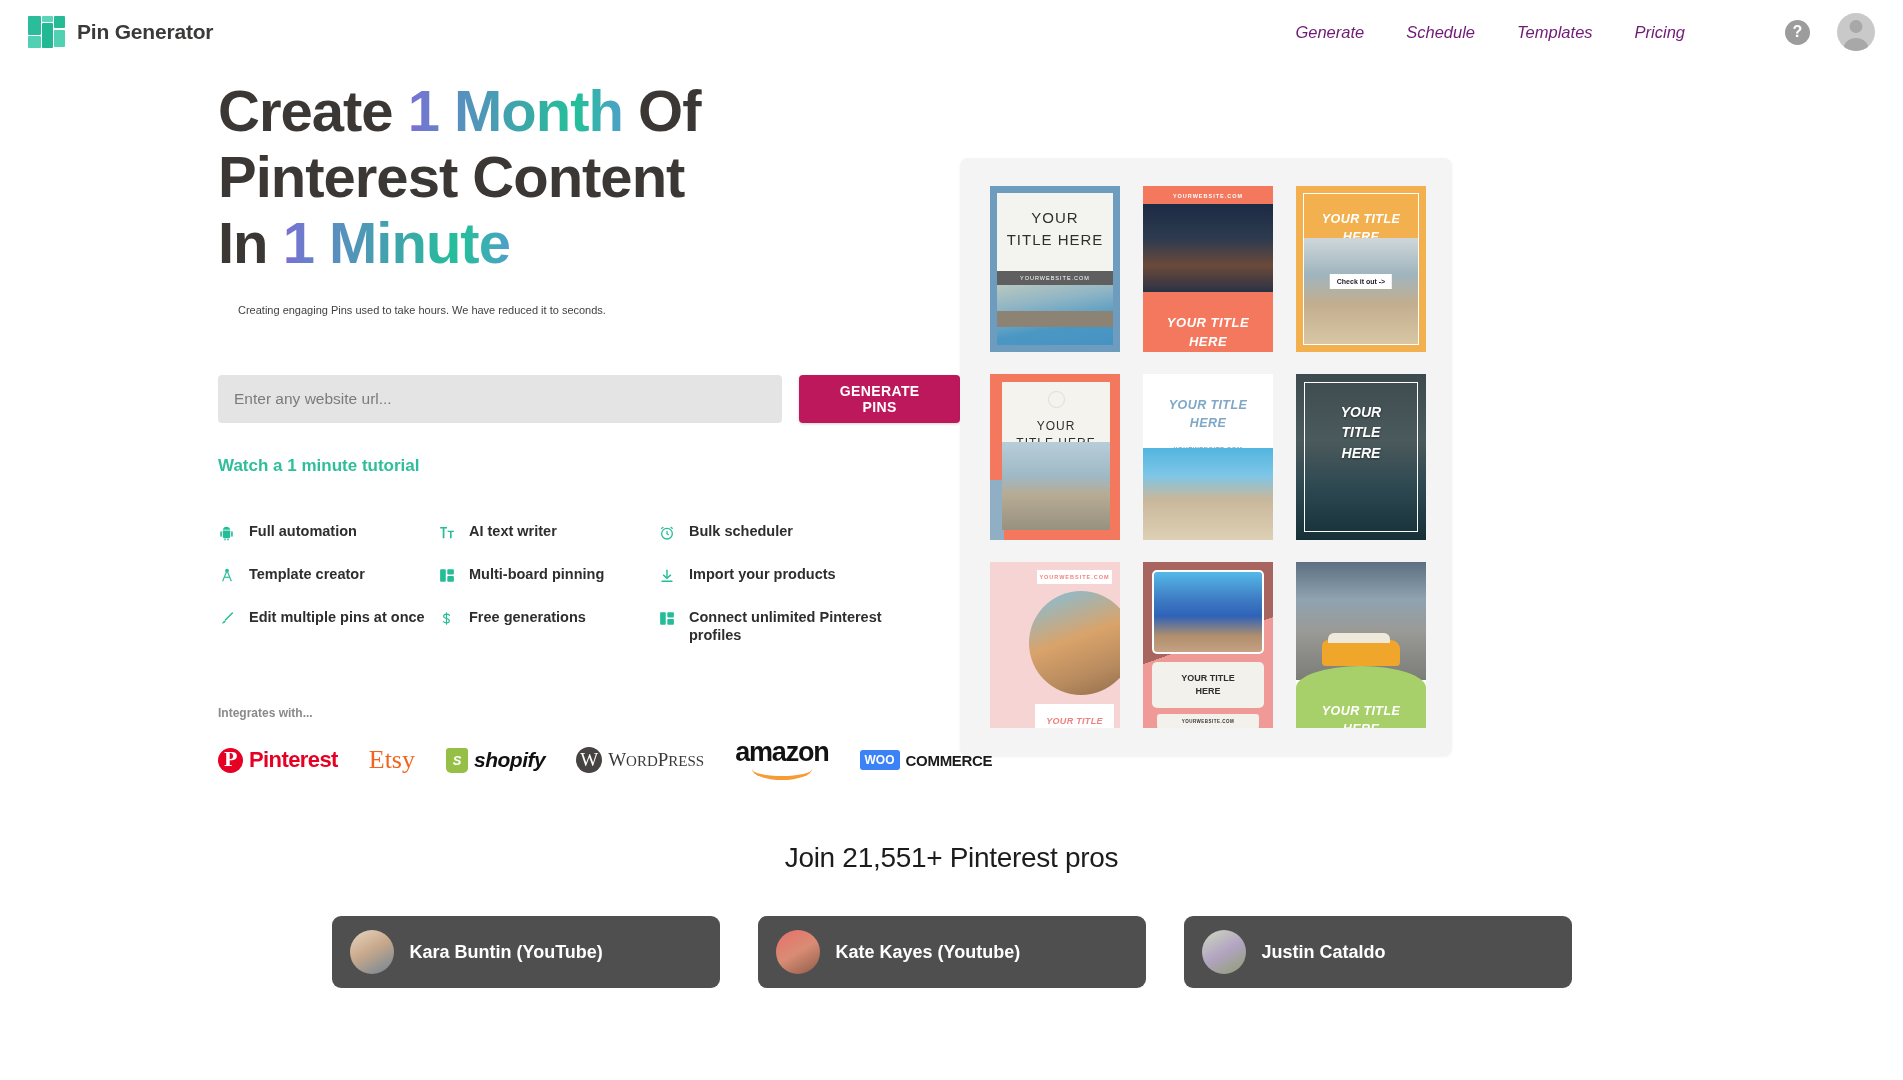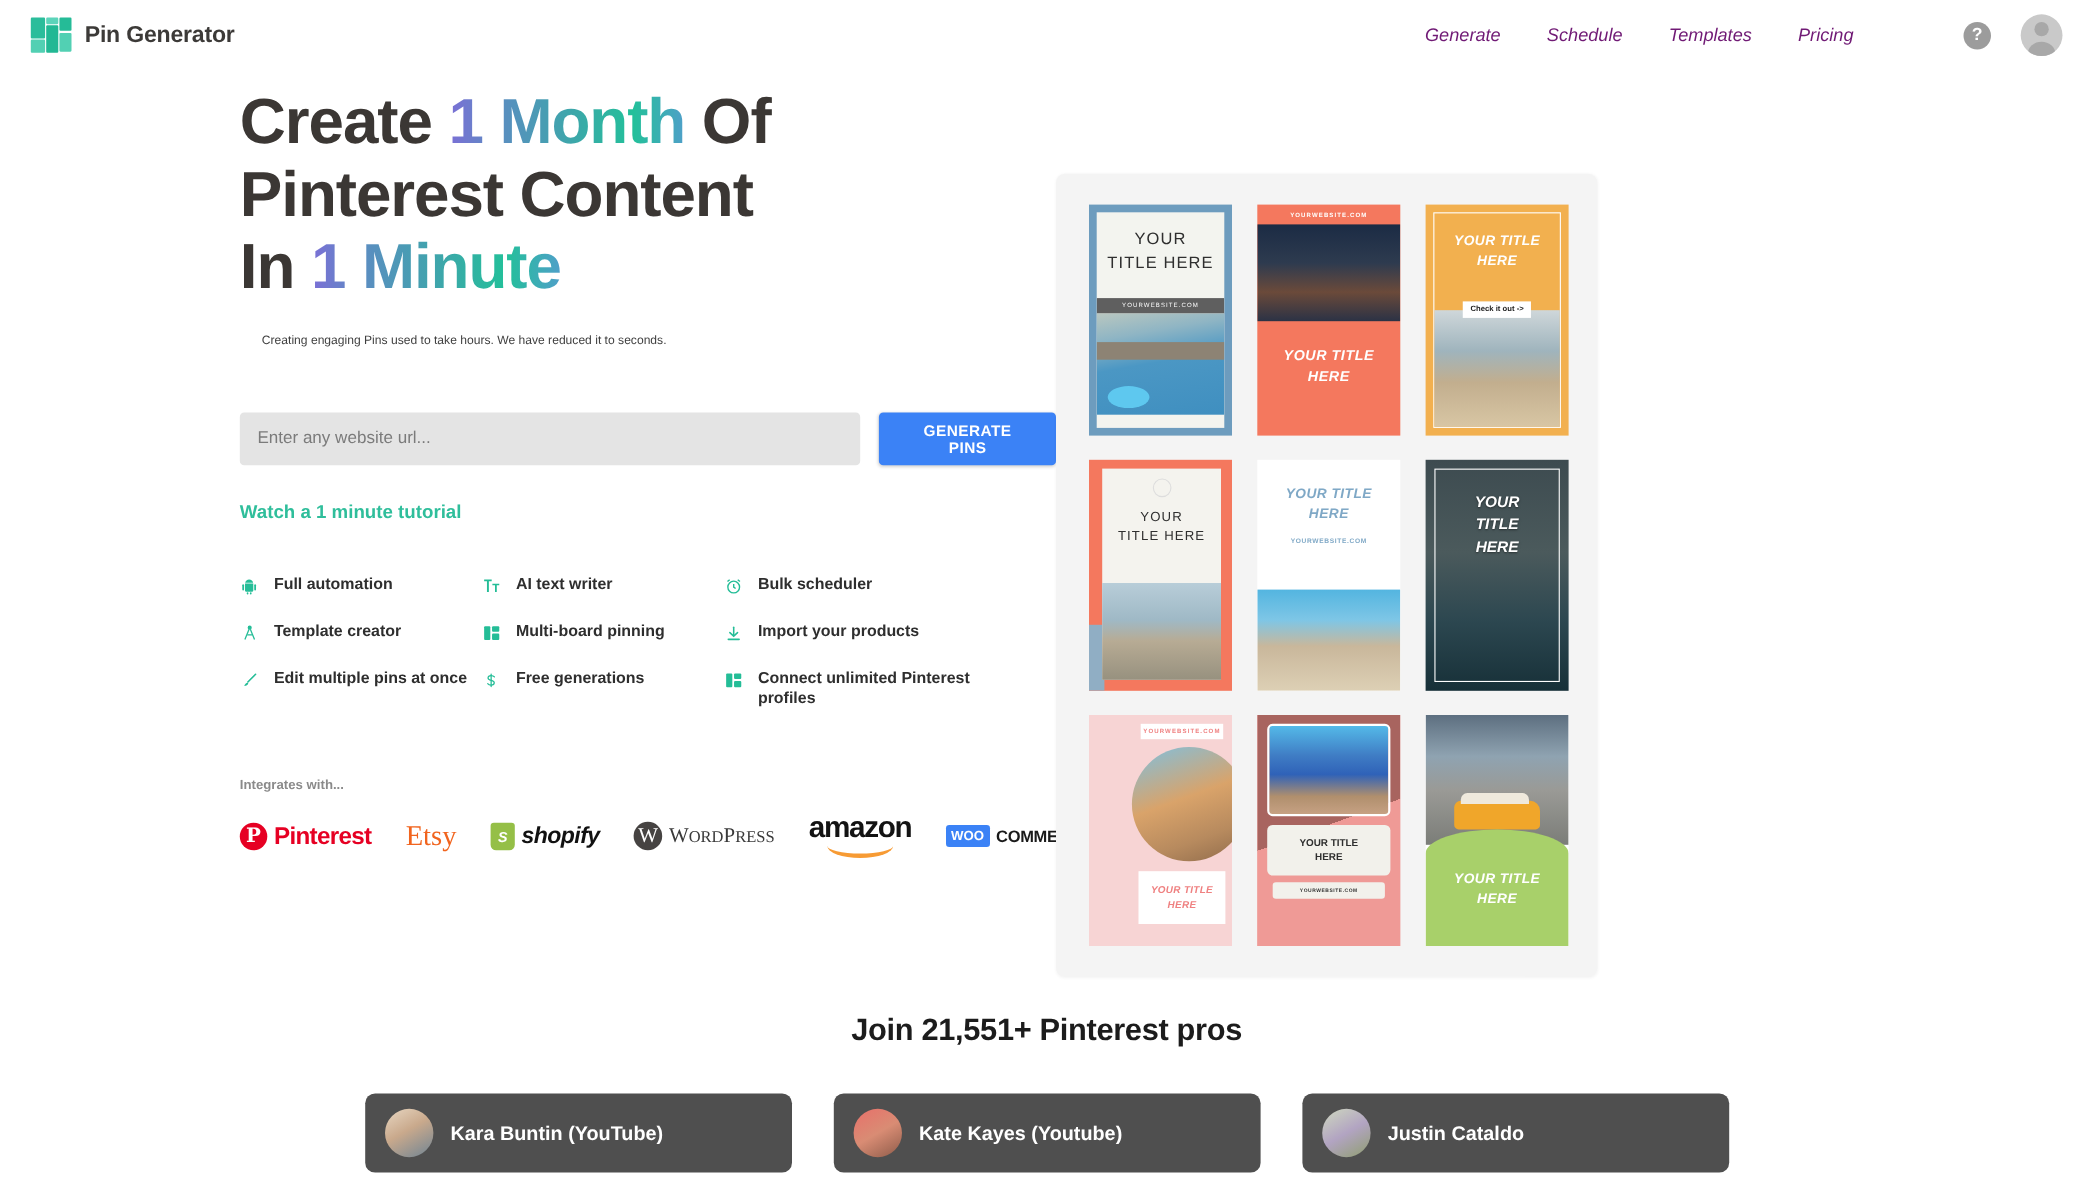--- a/index.html
+++ b/index.html
@@ -87,21 +87,21 @@
   .form-row { margin-top: 56px; display: flex; align-items: stretch; gap: 17px; }
   .url-input {
     width: 572px; height: 48px;
     background: #e4e4e4; border: none; border-radius: 4px;
     padding: 0 16px; font-size: 15.5px; color: #6a6a6a;
     font-family: "Liberation Sans", sans-serif;
   }
   .url-input::placeholder { color: #7b7b7b; }
   .gen-btn {
     height: 48px; padding: 0 22px;
-    background: #3b82f6; border: none; border-radius: 4px;
+    background: #be185d; border: none; border-radius: 4px;
     color: #fff; font-size: 14px; font-weight: bold; letter-spacing: 0.4px;
     cursor: pointer; font-family: "Liberation Sans", sans-serif;
     box-shadow: 0 1px 3px rgba(0,0,0,0.18);
   }
   .tutorial-link {
     display: inline-block; margin-top: 33px;
     color: #2fbe9b; font-size: 17px; font-weight: bold; text-decoration: none;
     cursor: pointer;
   }
 
@@ -164,21 +164,21 @@
   .pin-panel {
     width: 492px; background: #f4f4f4; border-radius: 8px;
     padding: 28px 30px; margin-left: 0;
     box-shadow: 0 1px 3px rgba(0,0,0,0.05);
   }
   .pin-grid {
     display: grid; grid-template-columns: repeat(3, 1fr);
     gap: 22px 23px;
   }
   .pin {
-    width: 130px; height: 210px; overflow: hidden; position: relative;
+    width: 130px; height: 166px; overflow: hidden; position: relative;
     background: #fff; cursor: pointer;
   }
   .pin-label {
     font-weight: bold; text-align: center; line-height: 1.45;
   }
 
   
   .p1 { border: 7px solid #6d9cbe; background: #f3f4ef; }
   .p1 .t { padding: 14px 6px 0; font-size: 15px; color: #2f2f2f; letter-spacing: 1px; font-weight: normal; }
   .p1 .bar { margin-top: 20px; background: #5f5f5f; color: #fff; font-size: 5.5px; letter-spacing: 1px; text-align: center; padding: 4px 0; }
@@ -234,22 +234,22 @@
   
   .p9 { background: #fff; }
   .p9 .img { position: absolute; top:0; left:0; right:0; height: 118px; background: linear-gradient(180deg,#5d6f80 0%,#8fa3b1 32%,#9a9a96 58%,#7b7d78 100%); }
   .p9 .van { position: absolute; top: 78px; left: 26px; width: 78px; height: 26px; background: #f0a62a; border-radius: 6px 9px 4px 4px; }
   .p9 .van::after { content:""; position:absolute; top:-7px; left:6px; width:62px; height:10px; background:#efe9dc; border-radius: 6px 6px 0 0; }
   .p9 .green { position: absolute; top: 104px; left: 0; right: 0; bottom: 0; background: #a8d06a; border-radius: 50% 50% 0 0 / 22px 22px 0 0; }
   .p9 .t { position: absolute; top: 140px; left: 0; right: 0; color: #fff; font-size: 12.5px; font-style: italic; letter-spacing: 0.4px; padding: 0 4px; }
 
   
   .join {
-    text-align: center; margin-top: 32px;
-    font-size: 28px; font-weight: bold; color: #1c1c1c; letter-spacing: -0.3px;
+    text-align: center; margin-top: 62px;
+    font-size: 28px; font-weight: normal; color: #1c1c1c; letter-spacing: -0.3px;
   }
   .testimonials {
     margin-top: 42px; display: flex; justify-content: center; gap: 38px;
   }
   .tcard {
     width: 388px; background: #4f4f4f; border-radius: 9px;
     padding: 14px 18px; display: flex; align-items: center; gap: 16px;
     color: #fff; cursor: pointer;
   }
   .tavatar { width: 44px; height: 44px; border-radius: 50%; flex: 0 0 44px; }

